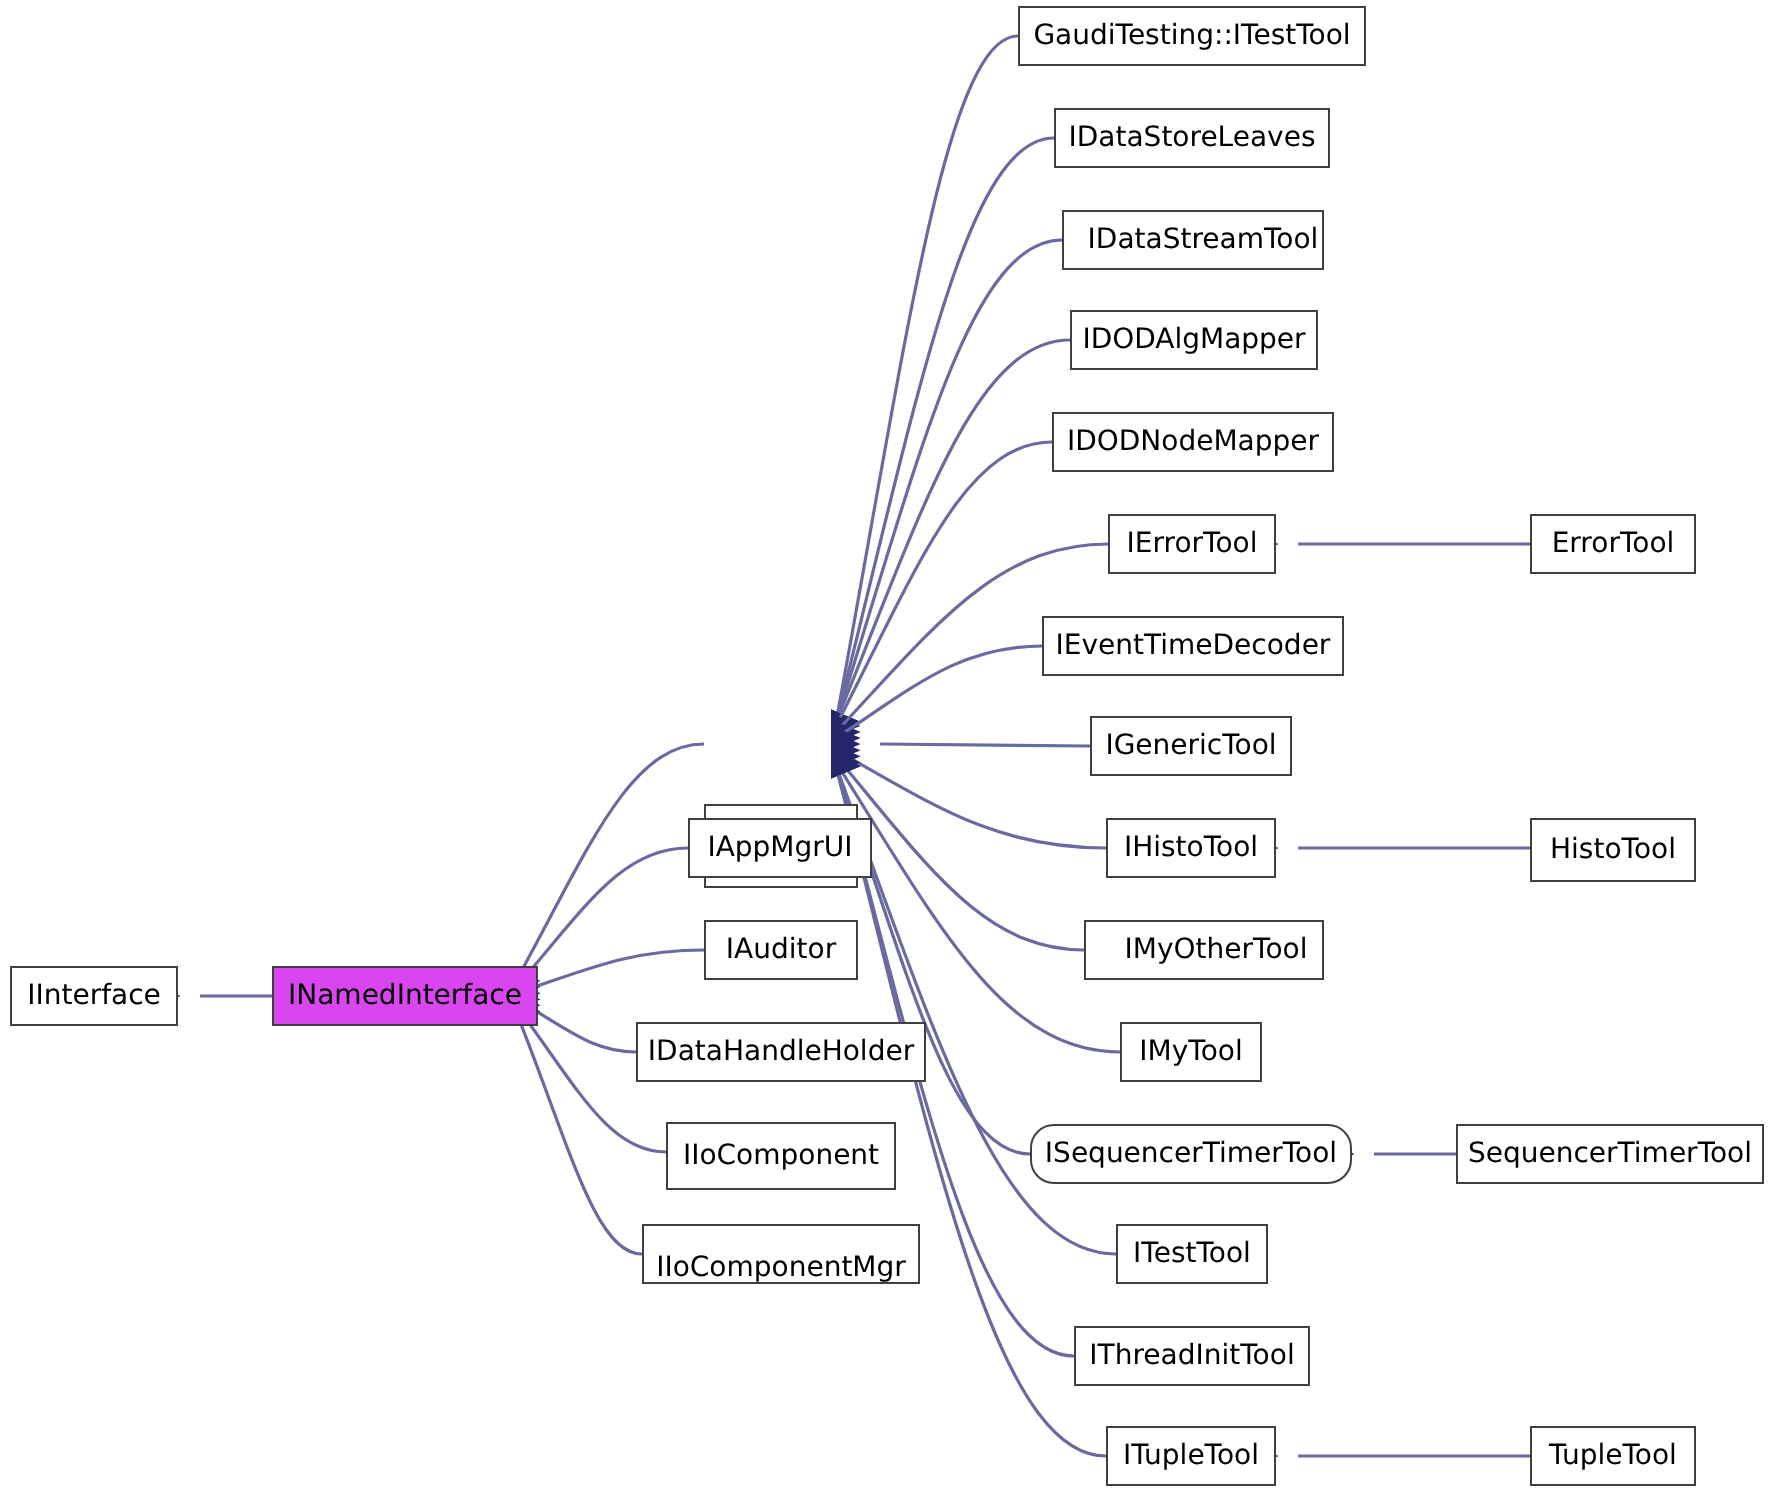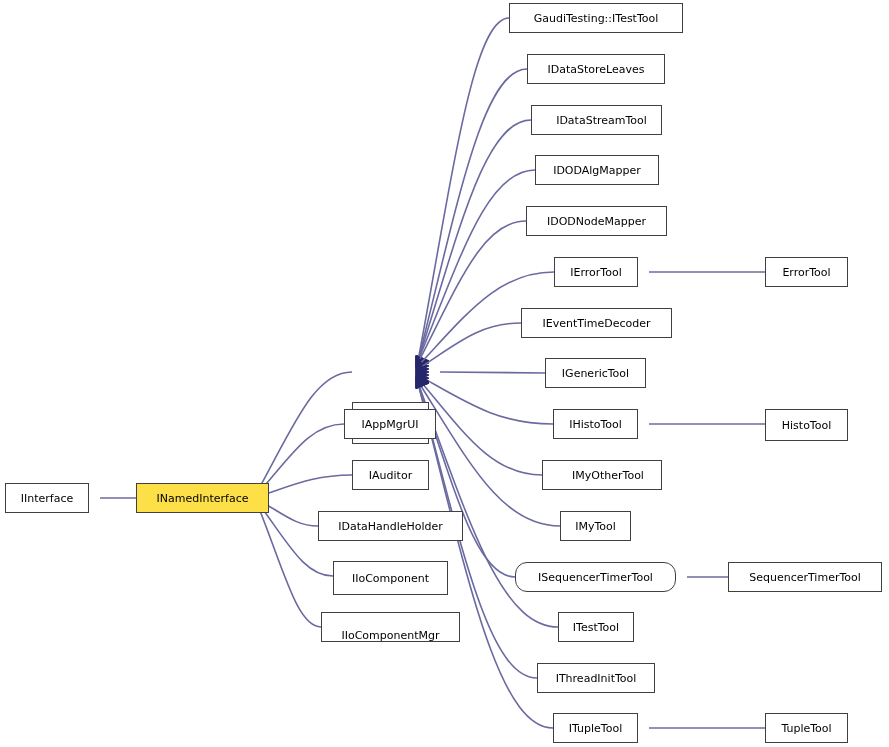--- a/index.html
+++ b/index.html
@@ -26,27 +26,27 @@
   }
   .node {
     position: absolute;
     box-sizing: border-box;
     border: 1px solid #404040;
     background: #ffffff;
     color: #000000;
     display: flex;
     align-items: center;
     justify-content: center;
-    font-size: 11px;
+    font-size: 14px;
     line-height: 1;
     white-space: nowrap;
     letter-spacing: 0px;
   }
   .node.highlight {
-    background: #fde047;
+    background: #d946ef;
   }
   .node .label {
     display: block;
     padding: 0 2px;
   }
 </style>
 </head>
 <body>
 
 <div id="diagram">

